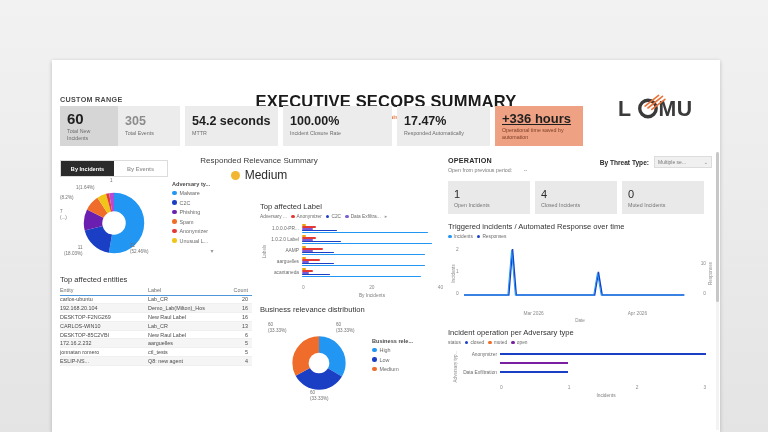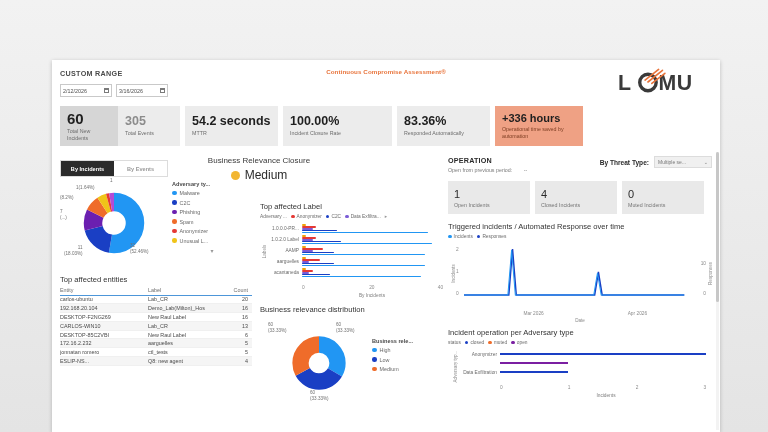--- a/index.html
+++ b/index.html
@@ -15,21 +15,21 @@
   }
   .report {
     position: absolute; left: 52px; top: 60px;
     width: 668px; height: 372px;
     background: #ffffff;
     box-shadow: 0 1px 4px rgba(0,0,0,.22);
     overflow: hidden;
   }
 
   
-  .hdr { position: relative; height: 42px; }
+  .hdr { position: relative; height: 42px; margin-top: 26px; }
   .custom-range {
     position: absolute; left: 8px; top: 9px;
     font-size: 7.2px; font-weight: bold; color: #4a4a4a; letter-spacing: .3px;
   }
   .date-row { position: absolute; left: 8px; top: 24px; display: flex; gap: 4px; }
   .date-box {
     width: 52px; height: 13px; border: 1px solid #c9c9c9; background: #fff;
     display: flex; align-items: center; justify-content: space-between;
     padding: 0 2px; font-size: 5.4px; color: #4f4f4f;
   }
@@ -40,21 +40,21 @@
   .subtitle { font-size: 6.2px; font-weight: bold; color: #e8733a; margin-top: 2px; letter-spacing: .1px; }
   .logo { position: absolute; right: 12px; top: 8px; width: 92px; height: 28px; }
 
   
   .kpis { position: absolute; left: 8px; top: 46px; display: flex; gap: 5px; }
   .kpi { height: 40px; background: #ececec; padding: 5px 7px; display: flex; flex-direction: column; justify-content: center; }
   .kpi.grey-dark { background: #d6d6d6; }
   .kpi.orange { background: #efa184; }
   .kpi .big { font-size: 15px; font-weight: bold; color: #1f1f1f; line-height: 1.05; }
   .kpi .big.sm { font-size: 12.5px; }
-  .kpi .big.med { font-size: 11px; }
+  .kpi .big.med { font-size: 13px; text-decoration: underline; }
   .kpi .big.grey { color: #8c8c8c; font-weight: bold; }
   .kpi .lbl { font-size: 5.3px; color: #6d6d6d; margin-top: 2px; line-height: 1.25; }
   .kpi.orange .lbl { color: #7c3d22; }
 
   
   .sec-title { font-size: 7.2px; font-weight: bold; color: #2b2b2b; letter-spacing: .2px; }
 
   
   .left-col { position: absolute; left: 8px; top: 96px; width: 200px; }
   .toggle { display: flex; width: 108px; height: 17px; border: 1px solid #dcdcdc; margin-top: 4px; }
@@ -143,20 +143,21 @@
         <div class="date-box">
           <span>2/12/2026</span>
           <span class="cal-ico"></span>
         </div>
         <div class="date-box">
           <span>3/16/2026</span>
           <span class="cal-ico"></span>
         </div>
       </div>
       <div class="title-wrap">
+        <div class="title">EXECUTIVE SECOPS SUMMARY</div>
         <div class="subtitle">Continuous Compromise Assessment®</div>
       </div>
       <svg class="logo" viewBox="0 0 190 56">
         <text x="4" y="44" font-family="Liberation Sans, sans-serif" font-size="44" font-weight="bold" fill="#3a3a3a" letter-spacing="1">L</text>
         <circle cx="66" cy="29" r="17" fill="none" stroke="#3a3a3a" stroke-width="7"></circle>
         <text x="88" y="44" font-family="Liberation Sans, sans-serif" font-size="44" font-weight="bold" fill="#3a3a3a" letter-spacing="1">MU</text>
         <g stroke="#e8733a" stroke-width="3.4" stroke-linecap="round">
           <line x1="66" y1="28" x2="96" y2="4"></line>
           <line x1="74" y1="31" x2="101" y2="10"></line>
           <line x1="60" y1="24" x2="88" y2="2"></line>
@@ -175,21 +176,21 @@
       </div>
       <div class="kpi" style="width:93px">
         <div class="big sm">54.2 seconds</div>
         <div class="lbl">MTTR</div>
       </div>
       <div class="kpi" style="width:109px">
         <div class="big sm">100.00%</div>
         <div class="lbl">Incident Closure Rate</div>
       </div>
       <div class="kpi" style="width:93px">
-        <div class="big sm">83.36%</div>
+        <div class="big sm">17.47%</div>
         <div class="lbl">Responded Automatically</div>
       </div>
       <div class="kpi orange" style="width:88px">
         <div class="big med">+336 hours</div>
         <div class="lbl">Operational time saved by automation</div>
       </div>
     </div>
 
     <div class="left-col">
       <div class="toggle">
@@ -312,21 +313,21 @@
             <div class="row alt">
               <div class="c-ent">ESLIP-NS...</div>
               <div class="c-lab">Q8: new agent</div>
               <div class="c-cnt">4</div>
             </div>
           </div>
       </div>
     </div>
 
     <div class="brs">
-      <div class="brs-t">Business Relevance Closure</div>
+      <div class="brs-t">Responded Relevance Summary</div>
       <div class="brs-v">
         <span class="brs-dot"></span>
         <span class="brs-val">Medium</span>
       </div>
     </div>
 
     <div class="mid-col">
       <div class="card-t">Top affected Label</div>
       <div class="mini-leg">
         <span style="color:#6b6b6b">Adversary ...</span>

